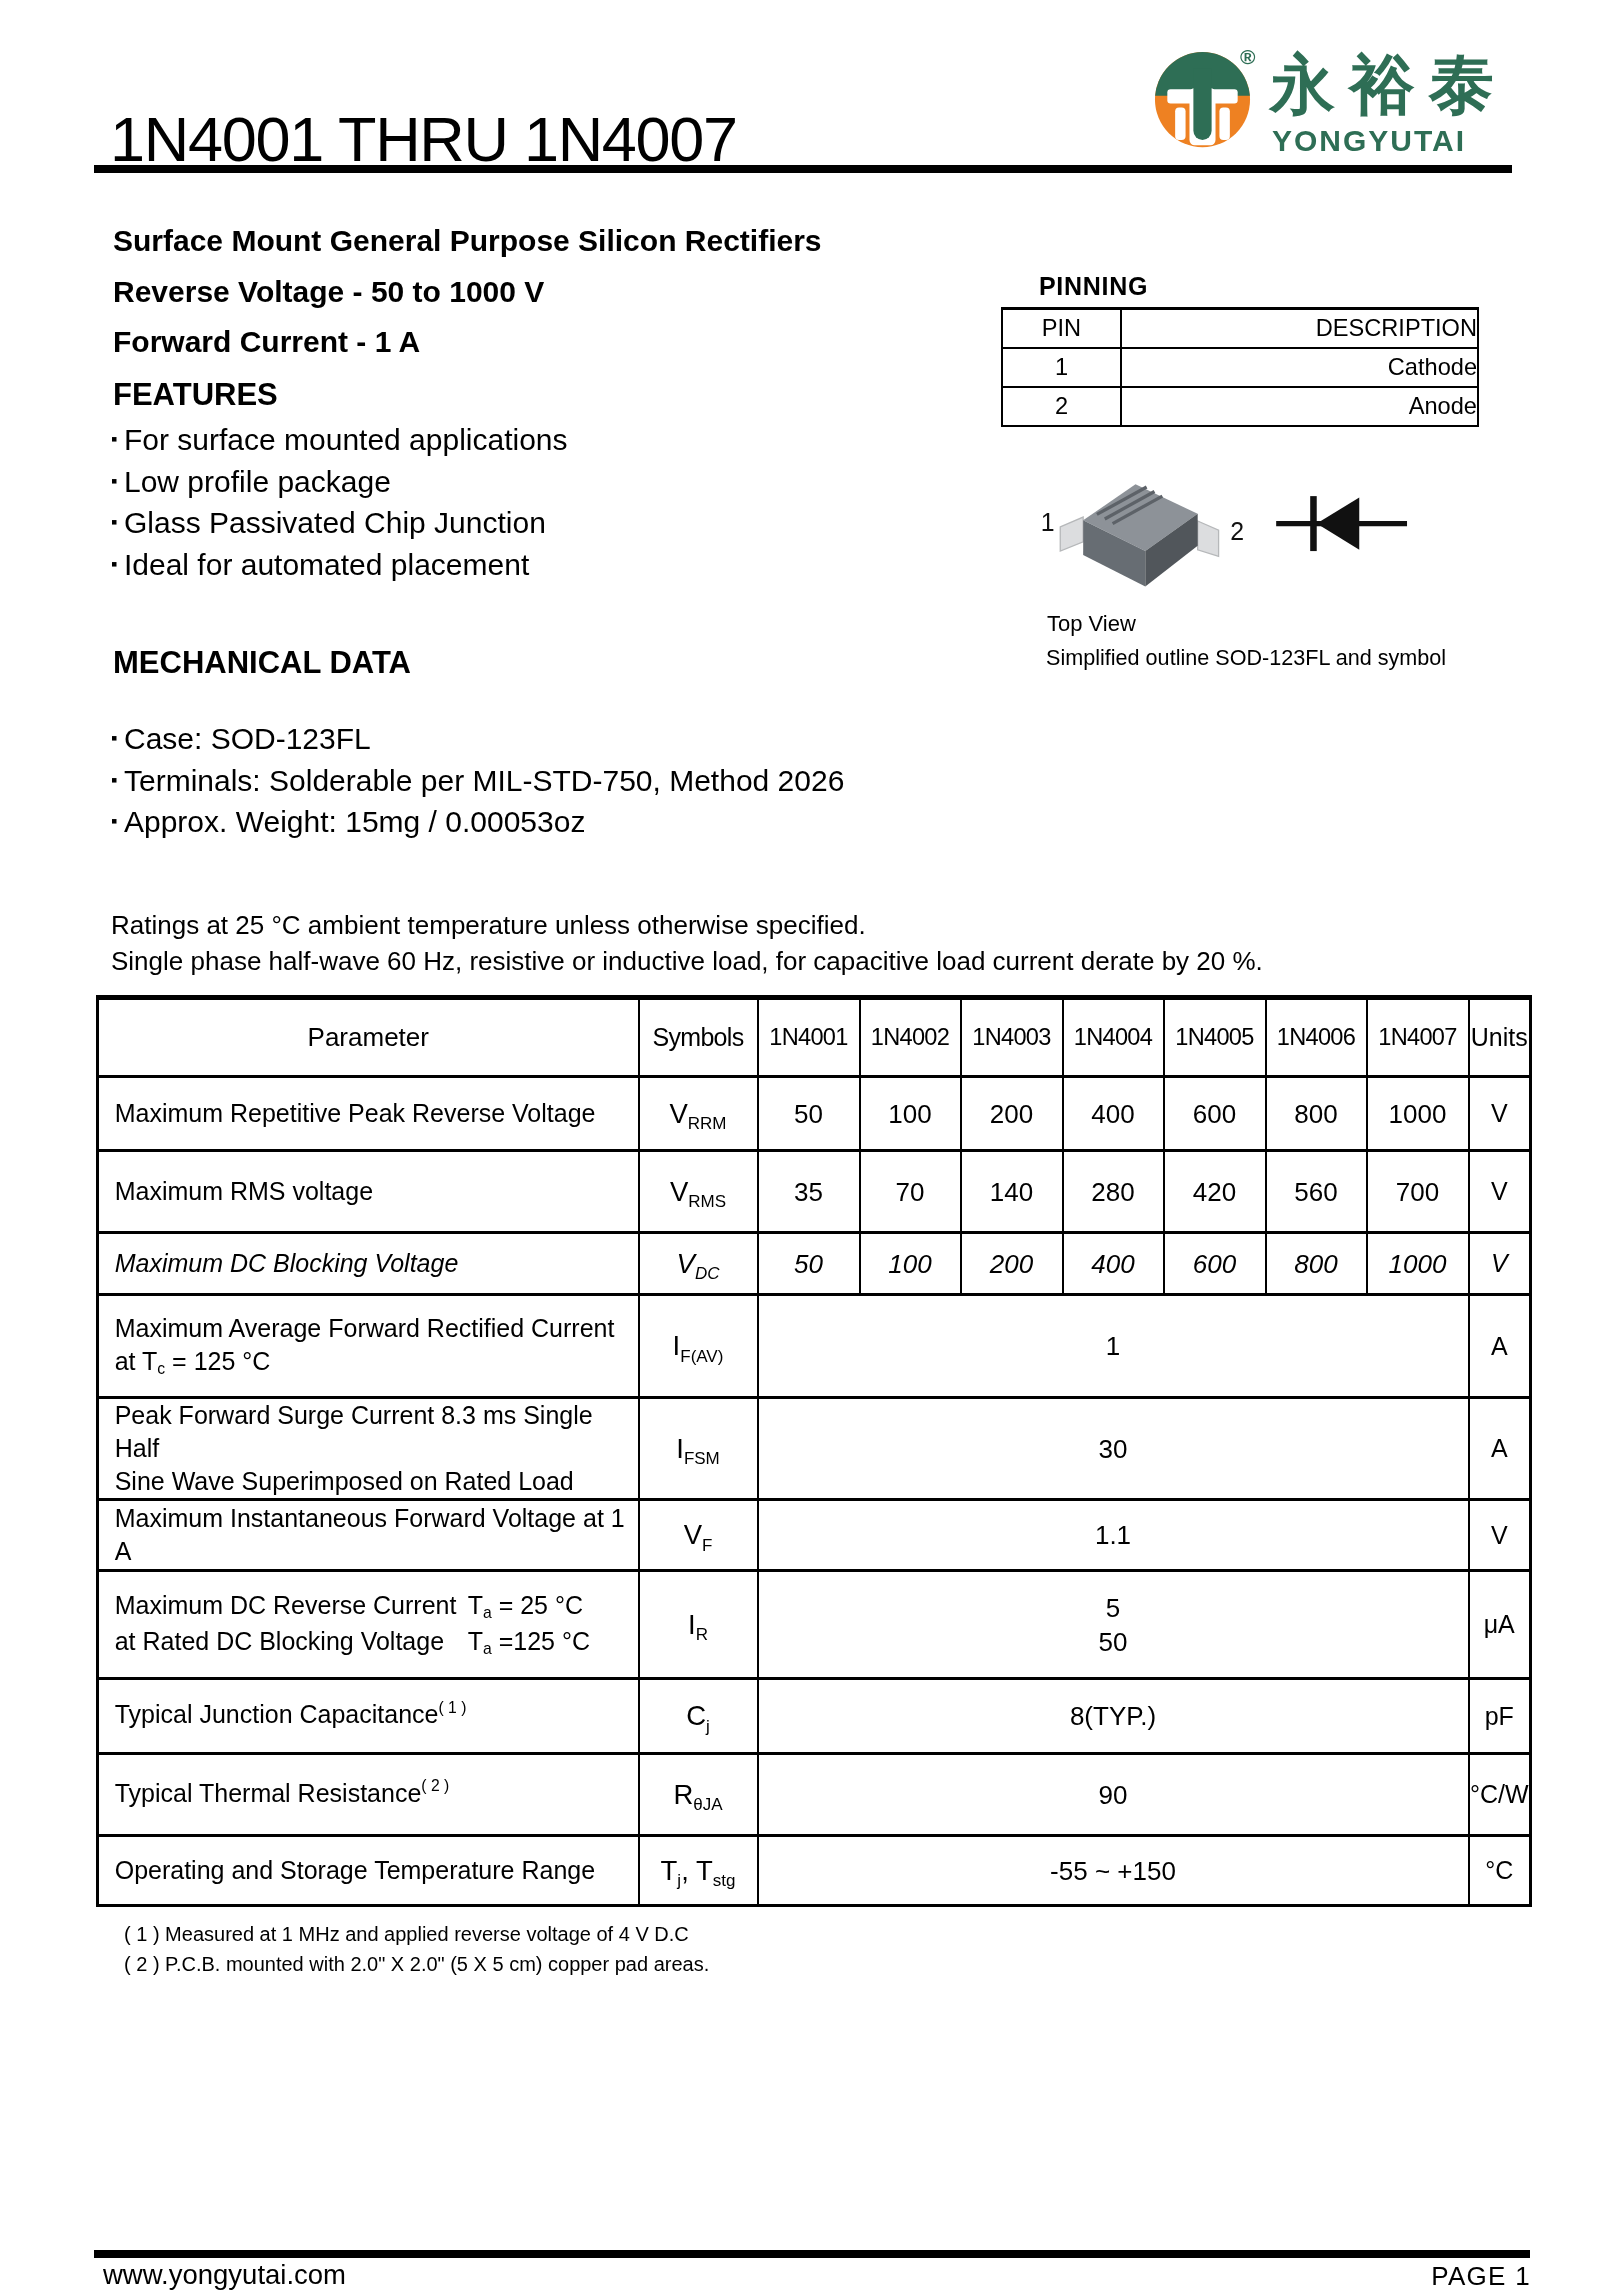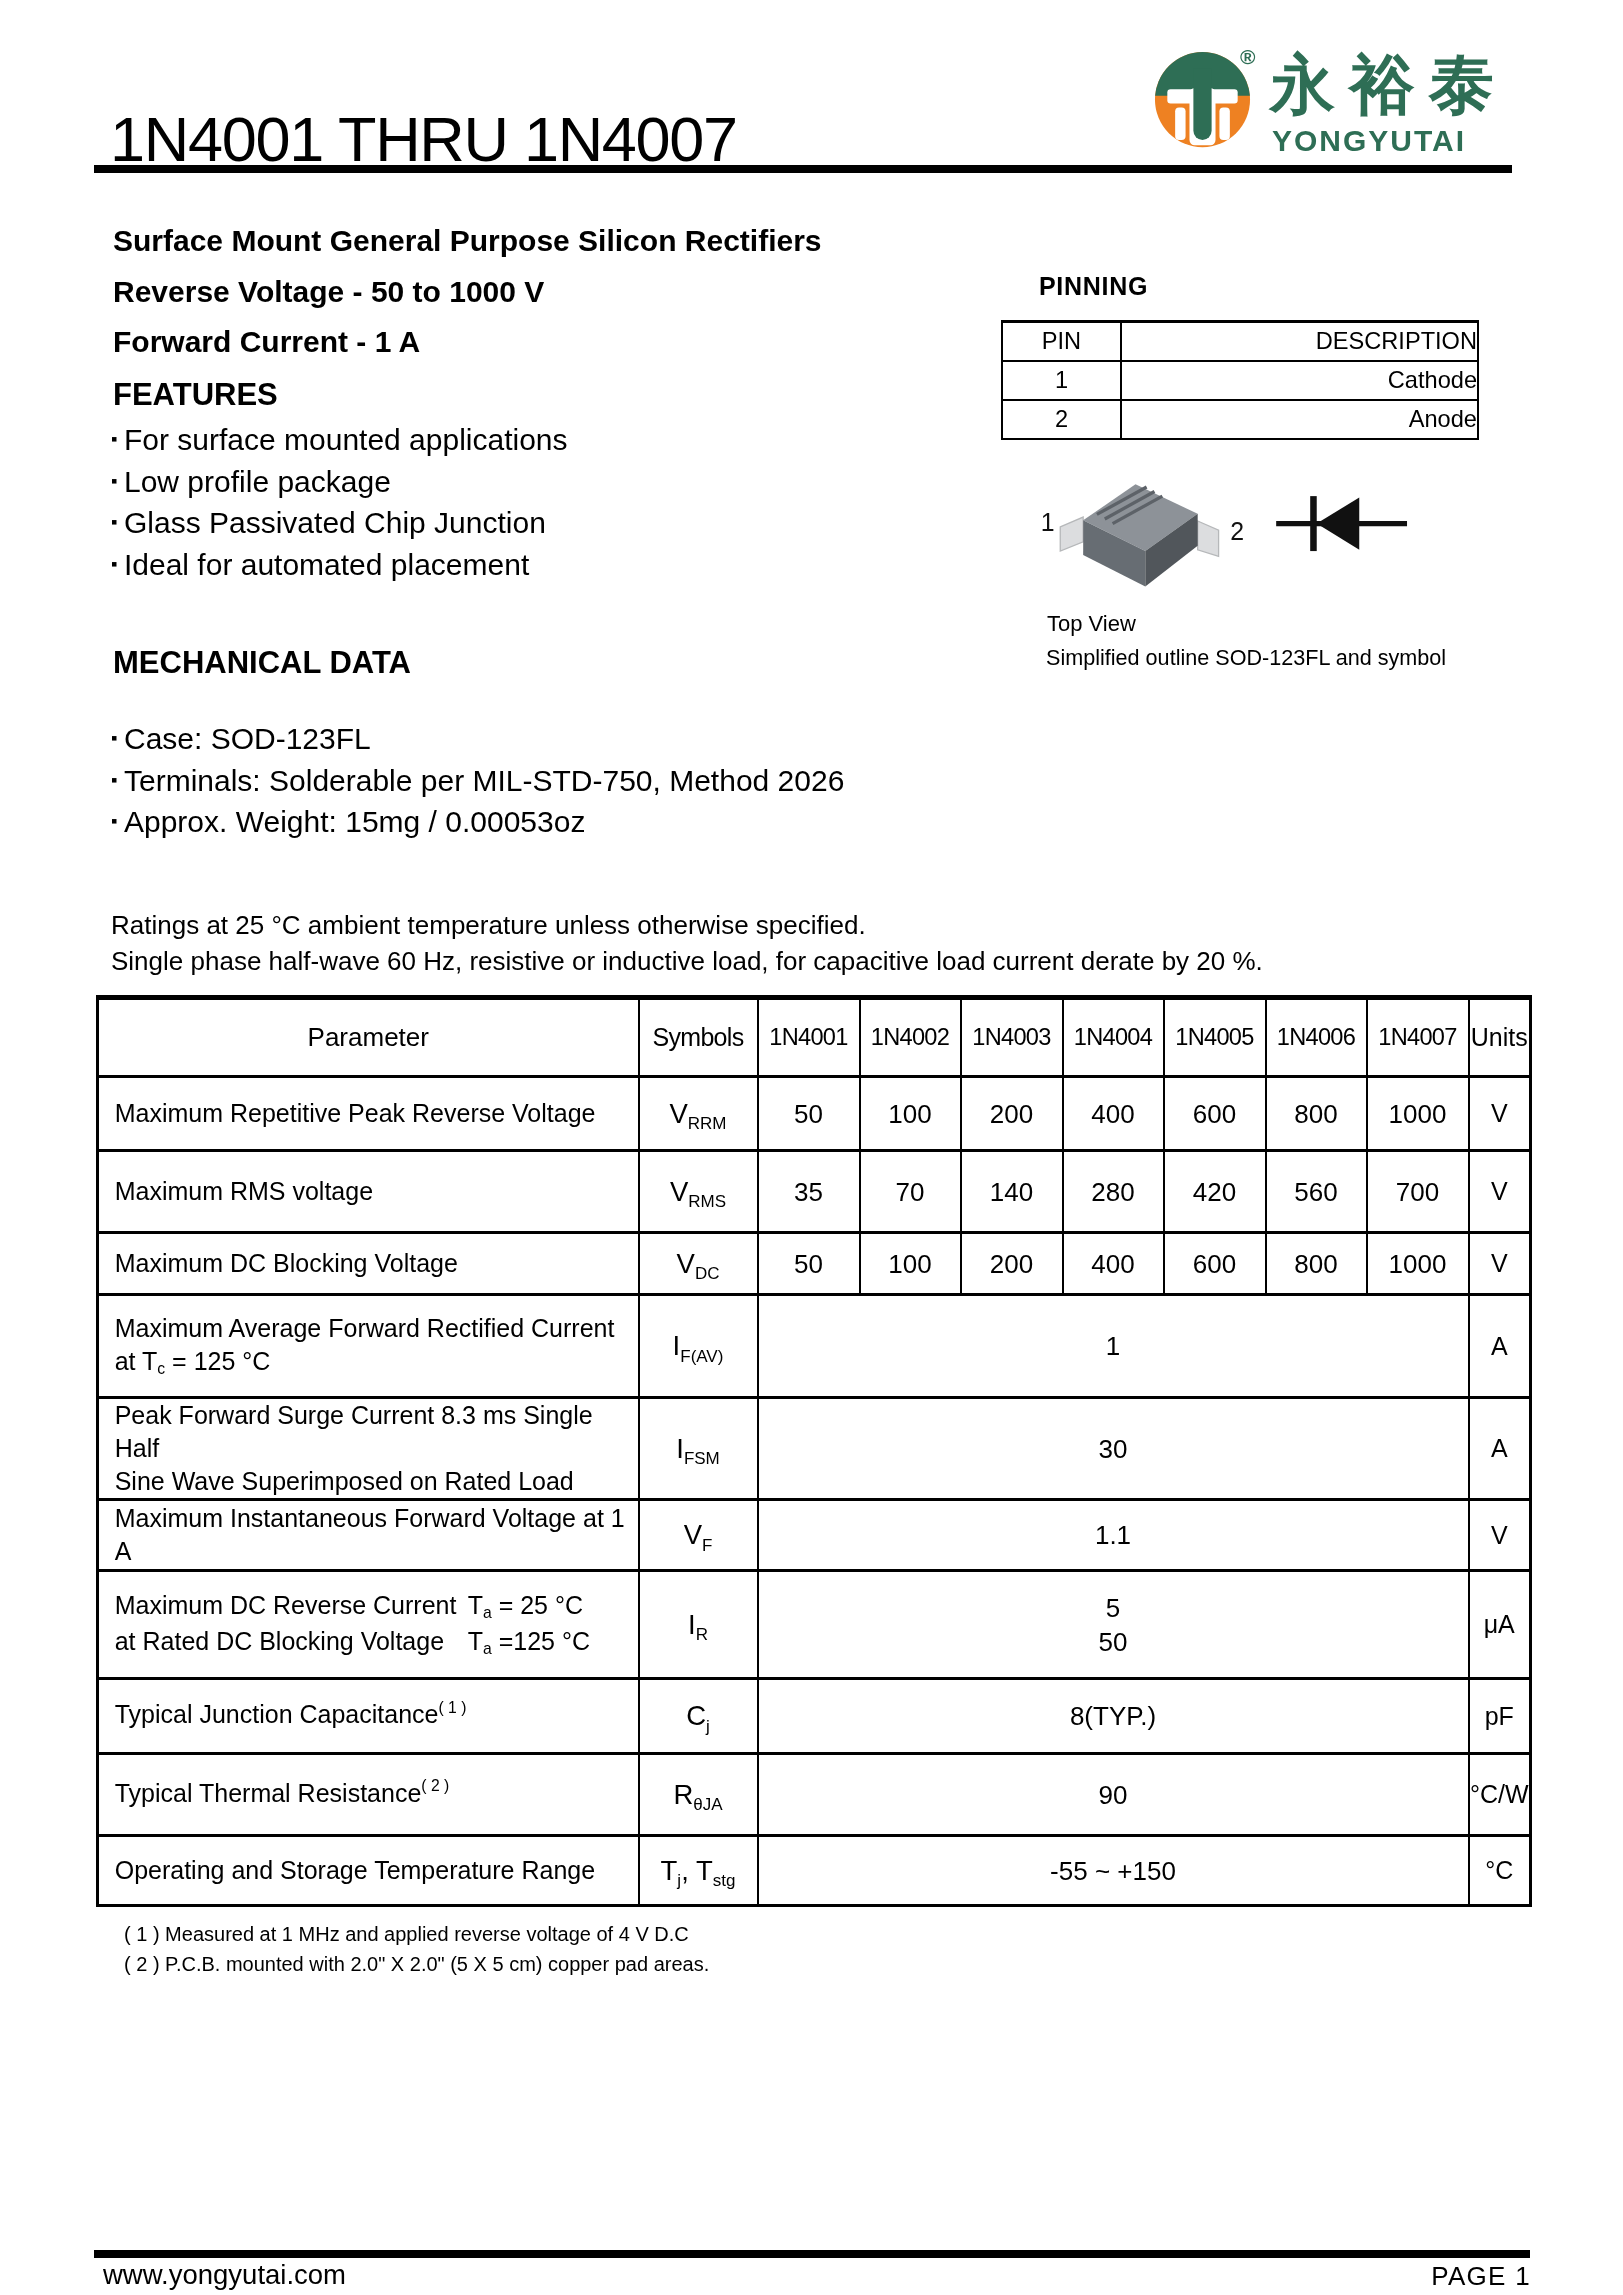--- a/index.html
+++ b/index.html
@@ -25,21 +25,21 @@
   ul.feat{top:418px;} ul.mech{top:686px;margin-top:31px;}
   ul.plain li{font-size:30px;line-height:41px;white-space:nowrap;}
   .blt{font-size:18.3px;vertical-align:4.6px;margin-right:6.5px;}
 
   .h-ratings{left:111px;top:867px;font-size:25px;font-weight:bold;white-space:nowrap;}
   .note{left:111px;font-size:26px;white-space:nowrap;}
   .n1{top:910px;} .n2{top:946px;}
 
   
   .pinning-h{left:1039px;top:272px;font-size:25px;font-weight:bold;letter-spacing:0.7px;}
-  table.pinning{left:1001px;top:320px;width:478px;border-collapse:collapse;table-layout:fixed;
+  table.pinning{left:1001px;top:307px;width:478px;border-collapse:collapse;table-layout:fixed;
                 border:2.6px solid #000;border-top-width:3.9px;}
   .pinning th,.pinning td{border:2px solid #000;font-weight:normal;font-size:23.6px;height:39px;padding:0;}
   .pinning .c-pin{width:119px;text-align:center;}
   .pinning .c-desc{text-align:right;padding-left:46px;}
 
   
   .fig{left:1021px;top:458px;}
   .topview{left:1047px;top:611px;font-size:22px;white-space:nowrap;}
   .outline{left:1046px;top:645px;font-size:21.6px;white-space:nowrap;}
 
@@ -53,21 +53,21 @@
   .main .hdev{font-size:23.6px;letter-spacing:-0.7px;text-align:center;}
   .main .hunits{font-size:25px;text-align:center;}
   .main .pcell{text-align:left;padding-left:15.7px;font-size:25px;line-height:33px;}
   .main .scell{text-align:center;font-size:27.5px;}
   .main .vcell{text-align:center;font-size:26px;line-height:34px;}
   .main .ucell{text-align:center;font-size:25px;}
   .sub-d{font-size:17px;position:relative;top:6.5px;}
   .isub{font-size:15.7px;position:relative;top:4.6px;}
   .sup{font-size:15.7px;position:relative;top:-10.5px;}
   .tabw{display:inline-block;width:353px;}
-  tr.h0{height:79px;} tr.h1{height:74px;} tr.h2{height:82px;} tr.h3{height:62px;}
+  tr.h0{height:79px;} tr.h1{height:74px;} tr.h2{height:82px;} tr.h3{height:62px;font-style:italic;}
   tr.h4{height:103px;} tr.h5{height:90px;} tr.h6{height:71px;} tr.h7{height:108px;}
   tr.h8{height:75px;} tr.h9{height:82px;} tr.h10{height:70px;}
 
   .fn{left:124px;font-size:20px;white-space:nowrap;}
   .fn1{top:1923px;} .fn2{top:1953px;}
 
   .footer-rule{left:94px;top:2250px;width:1436px;height:7.9px;background:#000;}
   .furl{left:103px;top:2259px;font-size:27.5px;white-space:nowrap;}
   .fpage{left:1375px;top:2261px;width:156px;text-align:right;font-size:26px;letter-spacing:1.3px;}
 </style>

